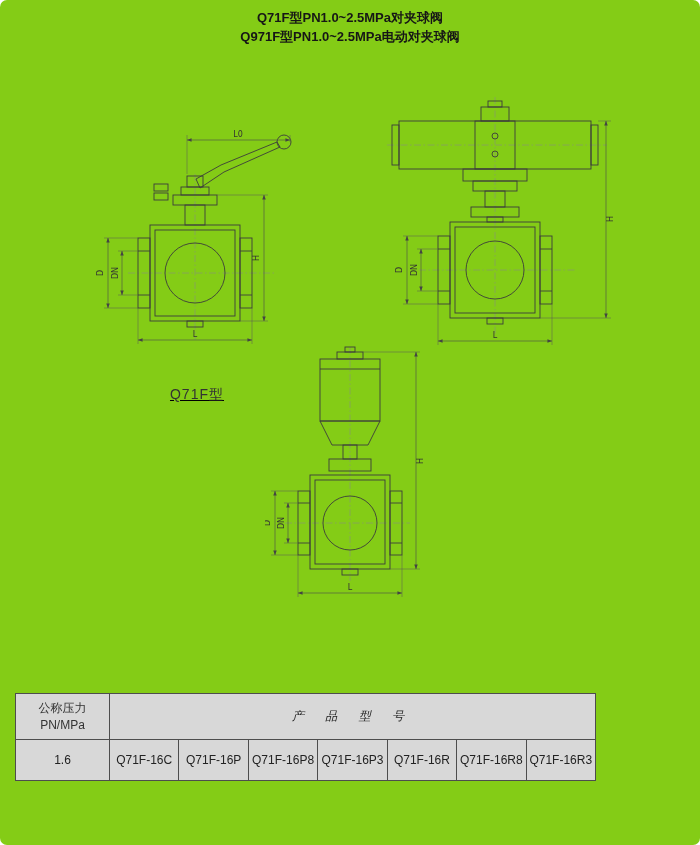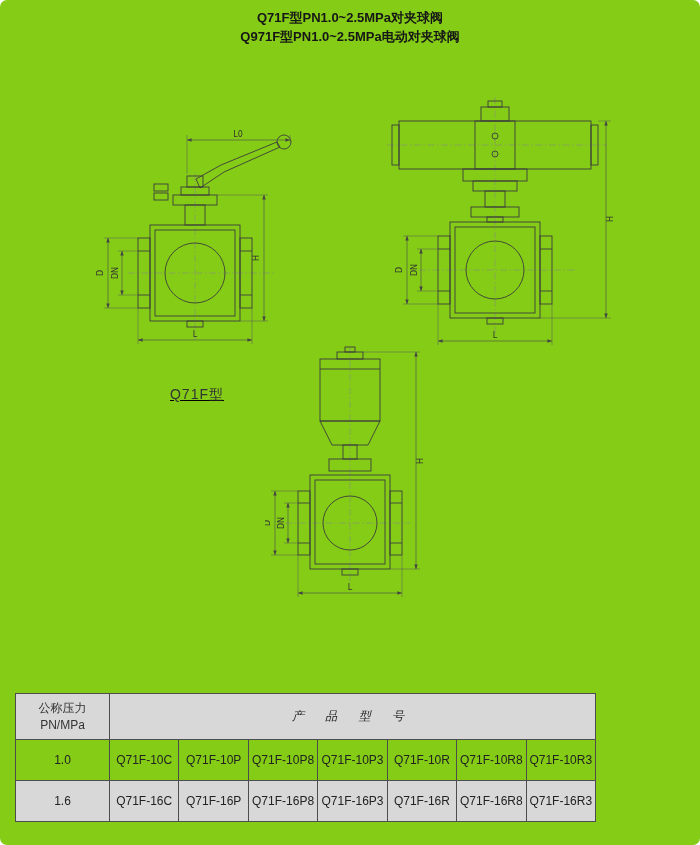--- a/index.html
+++ b/index.html
@@ -250,30 +250,20 @@
         <col>
     </colgroup>
     <tbody>
         <tr class="hdr shaded">
       <td class="pn-head">
         <div>公称压力</div>
         <div>PN/MPa</div>
       </td>
       <td colspan="7" class="prod-header">产 品 型 号</td>
     </tr>
-    <tr>
-      <td>1.0</td>
-      <td>Q71F-10C</td>
-      <td>Q71F-10P</td>
-      <td>Q71F-10P8</td>
-      <td>Q71F-10P3</td>
-      <td>Q71F-10R</td>
-      <td>Q71F-10R8</td>
-      <td>Q71F-10R3</td>
-    </tr>
     <tr class="shaded">
       <td>1.6</td>
       <td>Q71F-16C</td>
       <td>Q71F-16P</td>
       <td>Q71F-16P8</td>
       <td>Q71F-16P3</td>
       <td>Q71F-16R</td>
       <td>Q71F-16R8</td>
       <td>Q71F-16R3</td>
     </tr>

